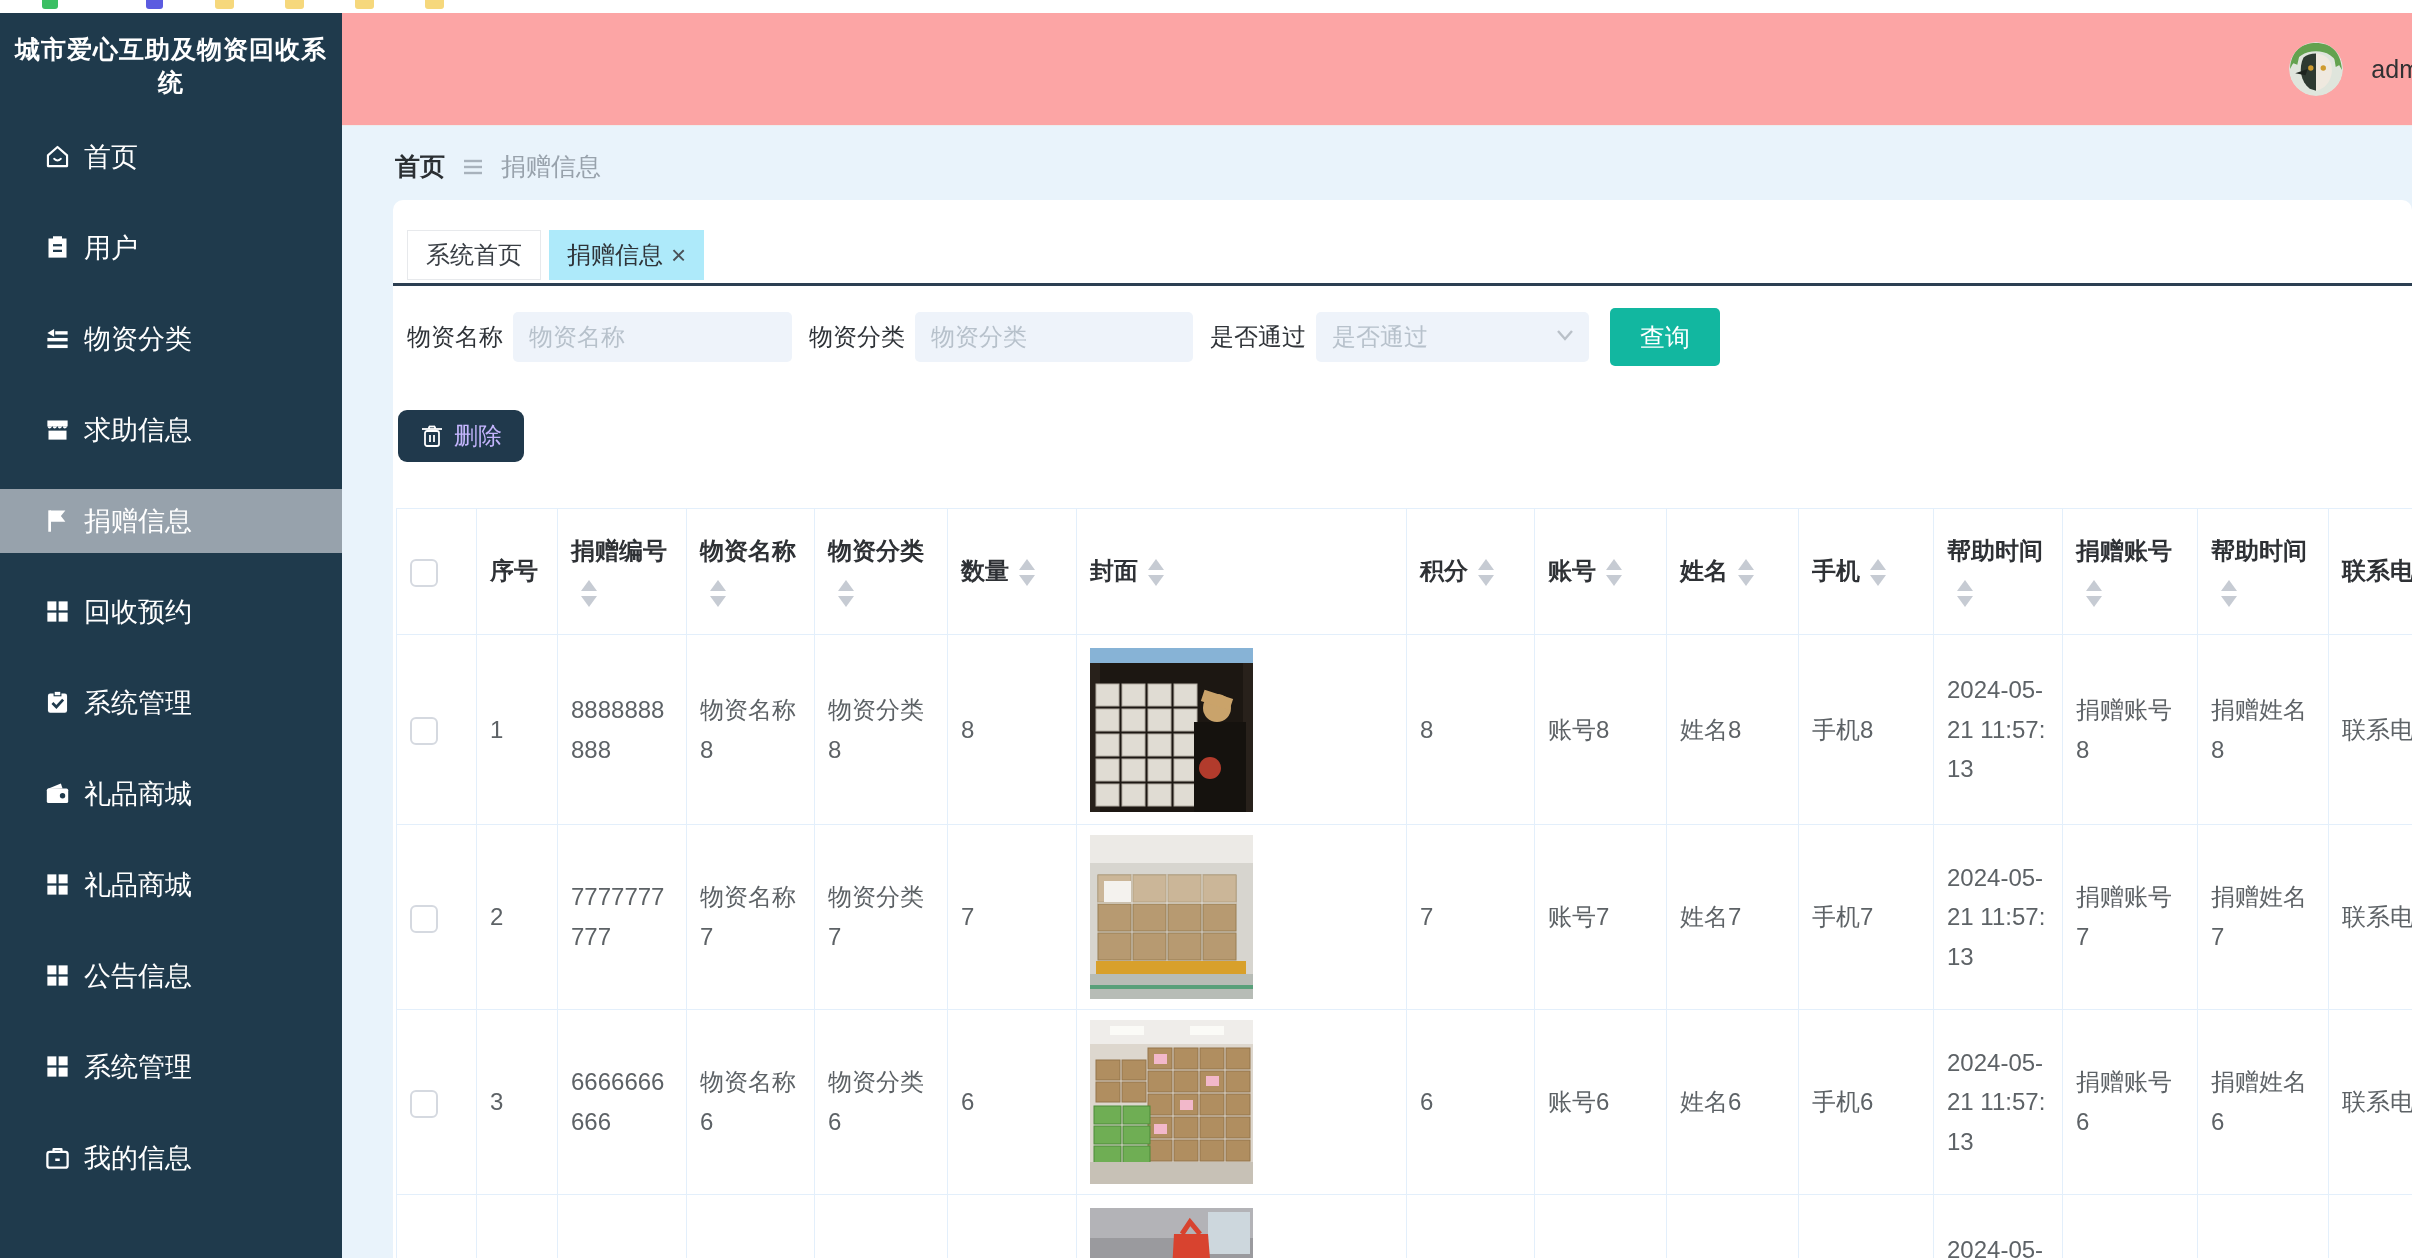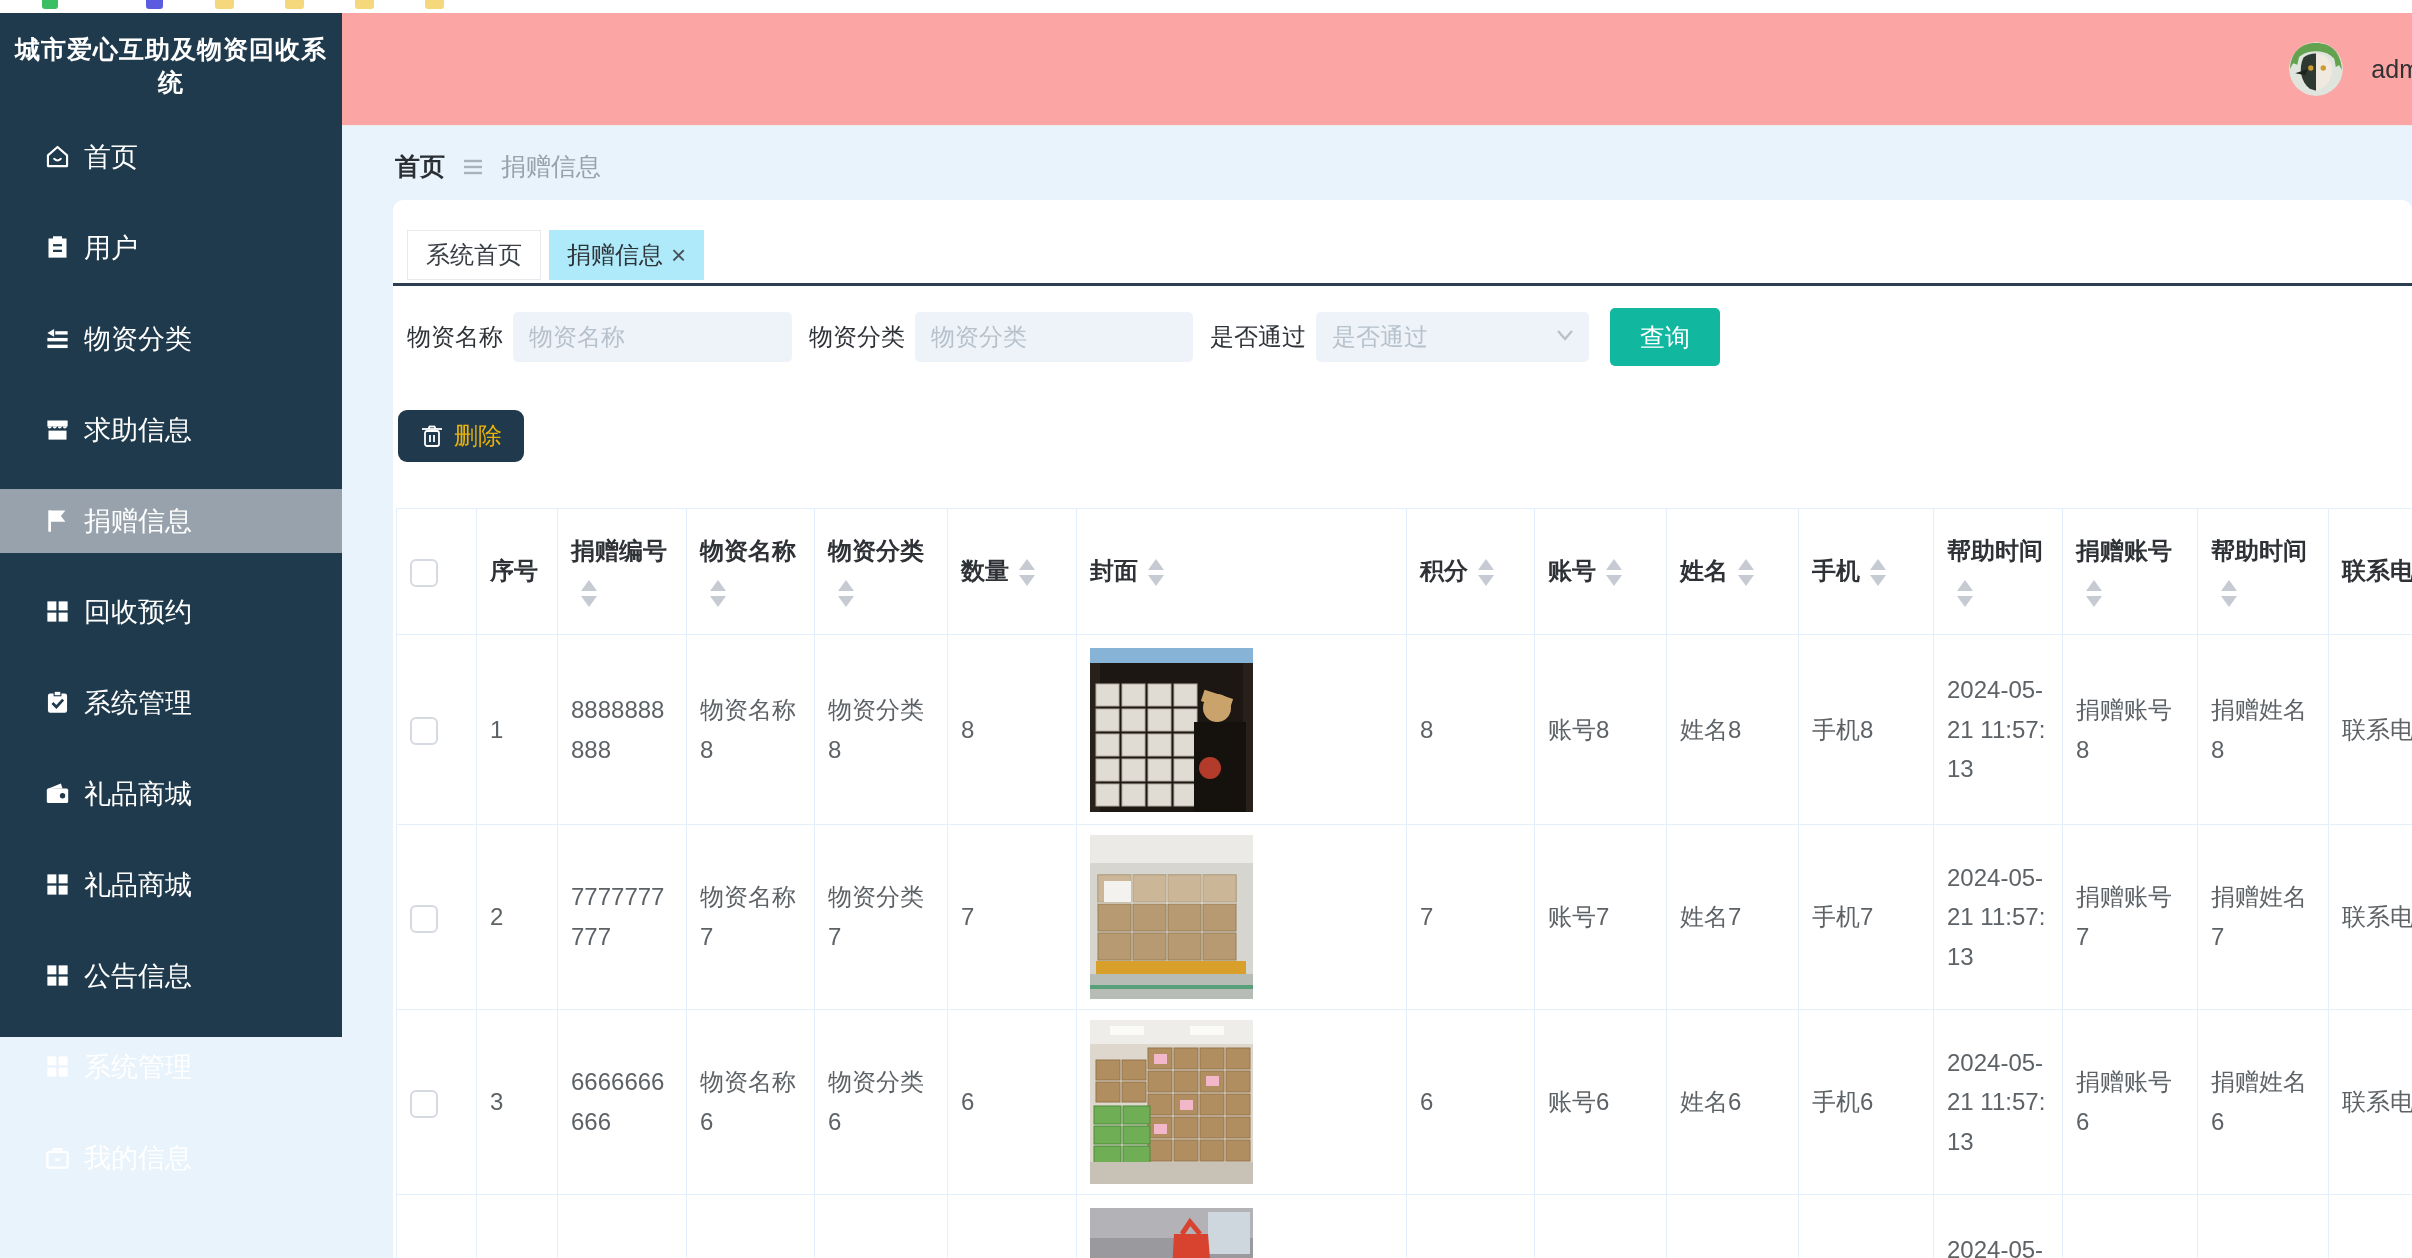--- a/index.html
+++ b/index.html
@@ -5,21 +5,21 @@
   html,body{margin:0;padding:0;}
   body{
     width:2412px;height:1258px;overflow:hidden;position:relative;
     font-family:"Liberation Sans","DejaVu Sans",sans-serif;
     background:#e9f3fb;
   }
   
   .top-strip{position:absolute;left:0;top:0;width:2412px;height:13px;background:#ffffff;z-index:30;}
   .strip-ico{position:absolute;top:0;height:9px;border-radius:0 0 3px 3px;}
   
-  .sidebar{position:absolute;left:0;top:13px;width:342px;height:1024px;background:#1f3a4c;z-index:20;}
+  .sidebar{position:absolute;left:0;top:13px;width:342px;height:1245px;background:#1f3a4c;z-index:20;}
   .side-title{height:74px;margin-top:16px;display:flex;align-items:center;justify-content:center;
     color:#ffffff;font-size:25px;font-weight:bold;letter-spacing:1px;padding:0 8px;text-align:center;}
   .side-menu{list-style:none;margin:8px 0 0 0;padding:0;}
   .side-item{height:91px;display:flex;align-items:center;cursor:pointer;}
   .side-inner{width:100%;height:64px;display:flex;align-items:center;padding-left:44px;box-sizing:border-box;}
   .side-item.active .side-inner{background:#97a2ac;}
   .side-icon{width:27px;height:27px;margin-right:13px;display:inline-flex;flex:none;}
   .side-icon svg{width:27px;height:27px;}
   .side-label{color:#ffffff;font-size:27px;white-space:nowrap;}
   
@@ -47,21 +47,21 @@
   .f-input{width:279px;height:50px;background:#eef3fa;border:none;border-radius:5px;
     font-size:24px;color:#333;padding:0 16px;box-sizing:border-box;margin-right:17px;outline:none;
     font-family:"Liberation Sans","DejaVu Sans",sans-serif;}
   .f-input::placeholder{color:#b7c1cb;}
   .f-select{width:273px;height:50px;background:#eef3fa;border-radius:5px;display:flex;align-items:center;
     justify-content:space-between;padding:0 14px 0 16px;box-sizing:border-box;margin-right:21px;cursor:pointer;}
   .f-select .ph{font-size:24px;color:#b7c1cb;}
   .search-btn{width:110px;height:58px;background:#12b7a0;color:#ffffff;font-size:25px;border:none;
     border-radius:5px;cursor:pointer;font-family:inherit;}
   
-  .del-btn{position:absolute;left:5px;top:210px;height:52px;padding:0 22px;background:#20394c;color:#eab308;
+  .del-btn{position:absolute;left:5px;top:210px;height:52px;padding:0 22px;background:#20394c;color:#c4b5fd;
     border:none;border-radius:9px;font-size:24px;display:flex;align-items:center;cursor:pointer;font-family:inherit;}
   .del-btn svg{margin-right:10px;}
   
   .tbl-wrap{position:absolute;left:3px;top:308px;right:0;bottom:0;overflow:hidden;}
   table.data{border-collapse:collapse;table-layout:fixed;width:2122px;background:#fff;}
   table.data th,table.data td{border:1px solid #e3effb;padding:10px 13px;box-sizing:border-box;
     vertical-align:middle;text-align:left;word-break:break-all;}
   table.data th{font-size:24px;color:#2e3135;font-weight:600;line-height:1.7;}
   table.data td{font-size:24px;color:#5d6266;line-height:1.65;}
   tr.hrow{height:126px;}

